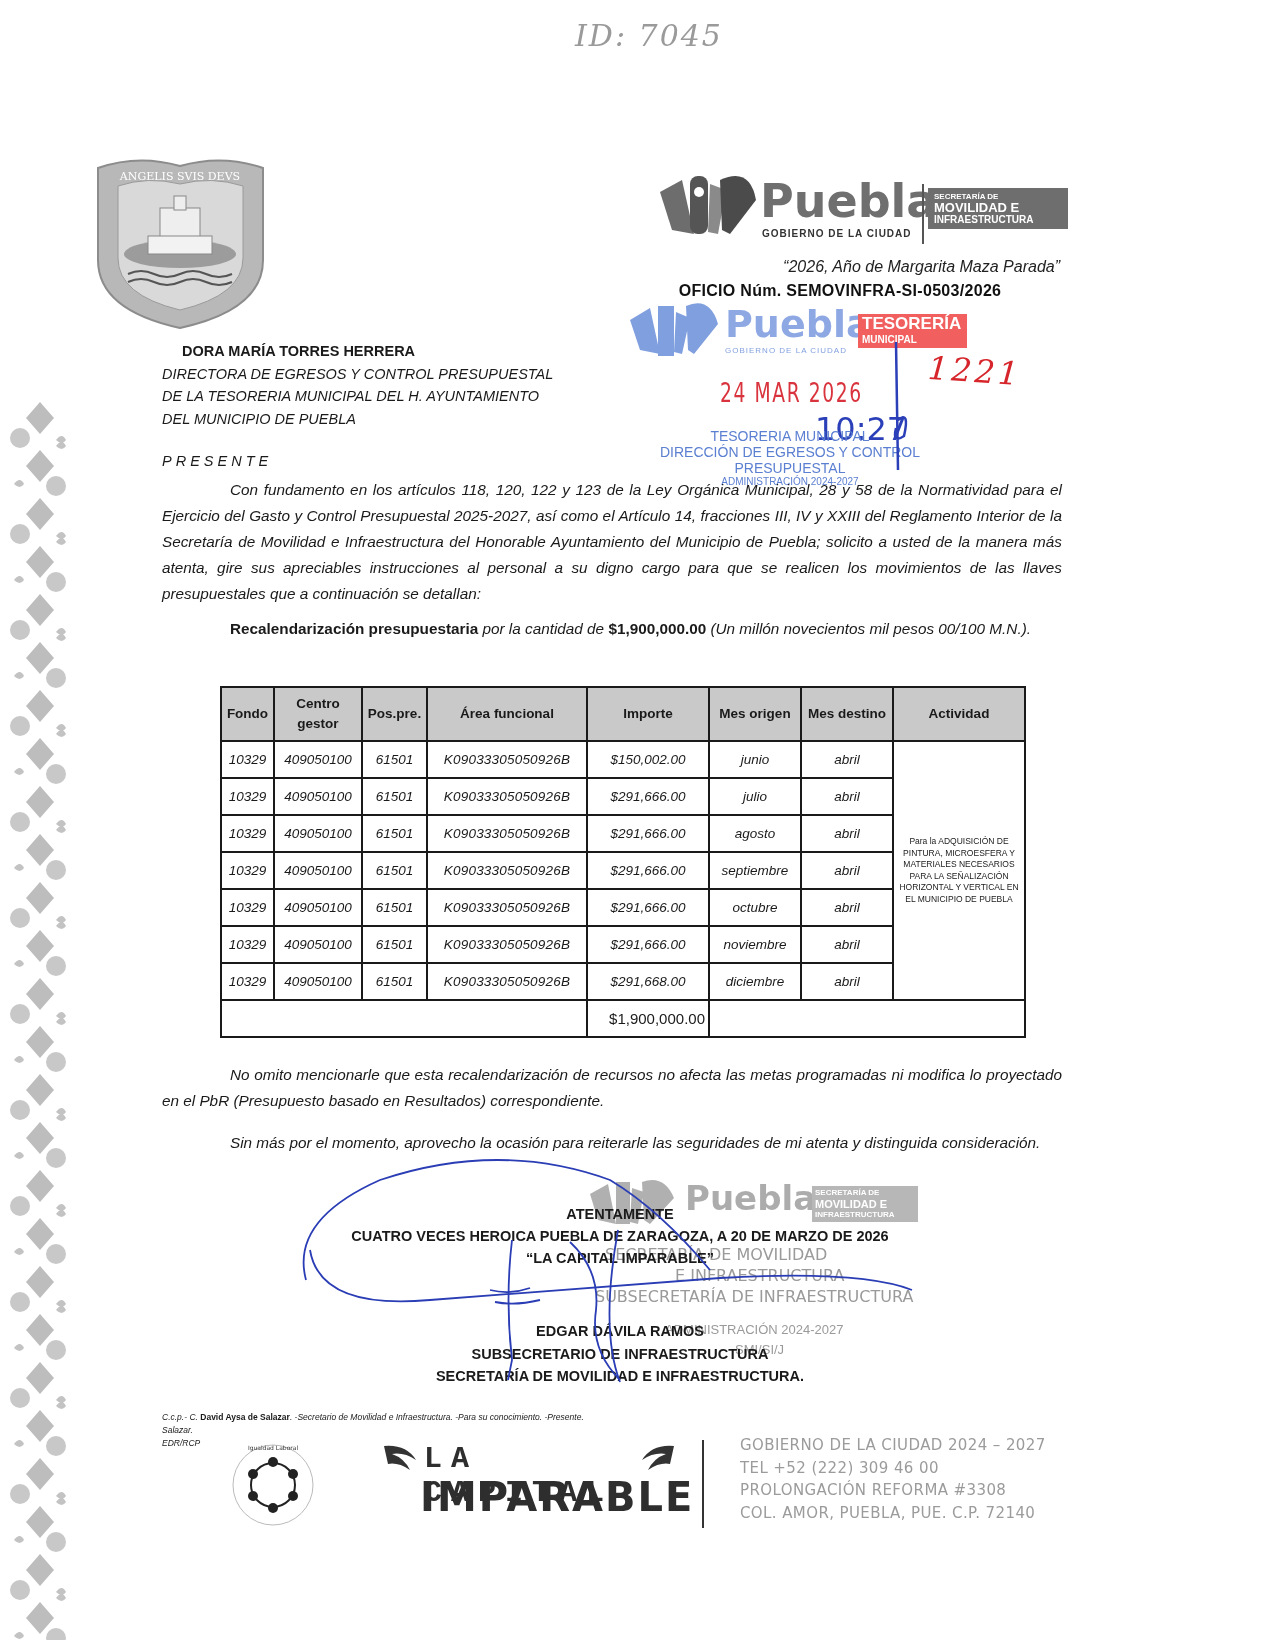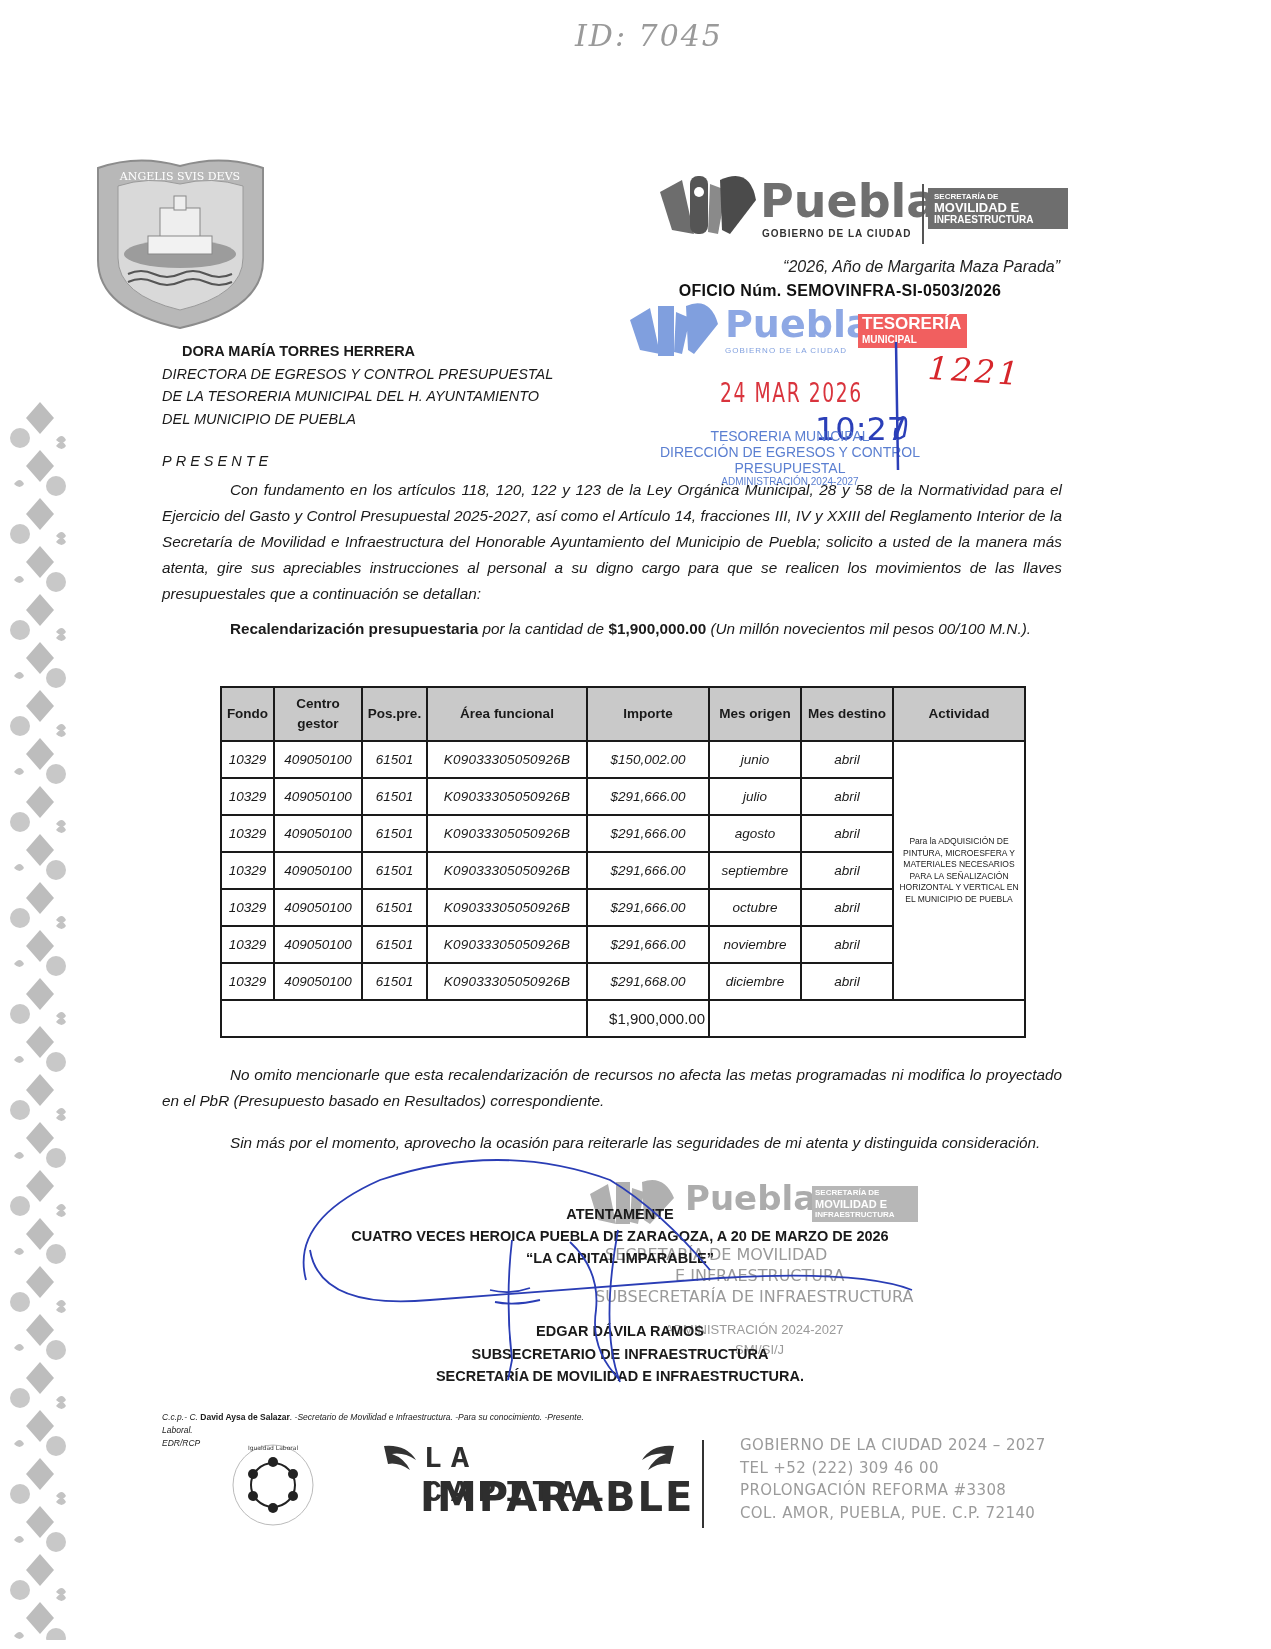--- a/index.html
+++ b/index.html
@@ -292,21 +292,21 @@
   <path d="M6 130 Q-10 70 80 30 Q200 -10 310 30 Q360 60 410 120" stroke="#2a3db5" stroke-width="1.8" fill="none"></path>
   <path d="M10 100 Q20 160 130 150 Q260 140 420 128 Q560 120 612 140" stroke="#2a3db5" stroke-width="1.8" fill="none"></path>
   <path d="M212 90 Q205 150 212 210 L208 230" stroke="#2a3db5" stroke-width="1.8" fill="none"></path>
   <path d="M318 80 Q300 180 320 232" stroke="#2a3db5" stroke-width="1.8" fill="none"></path>
   <path d="M190 140 Q210 145 230 138 M195 152 Q215 156 240 150" stroke="#2a3db5" stroke-width="1.8" fill="none"></path>
   <path d="M270 92 Q300 120 296 160 Q290 200 320 230" stroke="#2a3db5" stroke-width="1.8" fill="none"></path>
 </svg>
 
 <div class="abs ccp">
   <div><span>C.c.p.- C. </span><b>David Aysa de Salazar</b><span>. -Secretario de Movilidad e Infraestructura. -Para su conocimiento. -Presente.</span></div>
-  <div>Laboral.</div>
+  <div>Salazar.</div>
   <div>EDR/RCP</div>
 </div>
 
 <svg class="abs equality" viewBox="0 0 90 90">
   <circle cx="45" cy="45" r="40" fill="none" stroke="#bbb" stroke-width="1"></circle>
   <circle cx="45" cy="45" r="22" fill="none" stroke="#222" stroke-width="2"></circle>
   <g fill="#222">
     <circle cx="45" cy="22" r="5"></circle>
       <circle cx="65" cy="34" r="5"></circle>
       <circle cx="65" cy="56" r="5"></circle>

